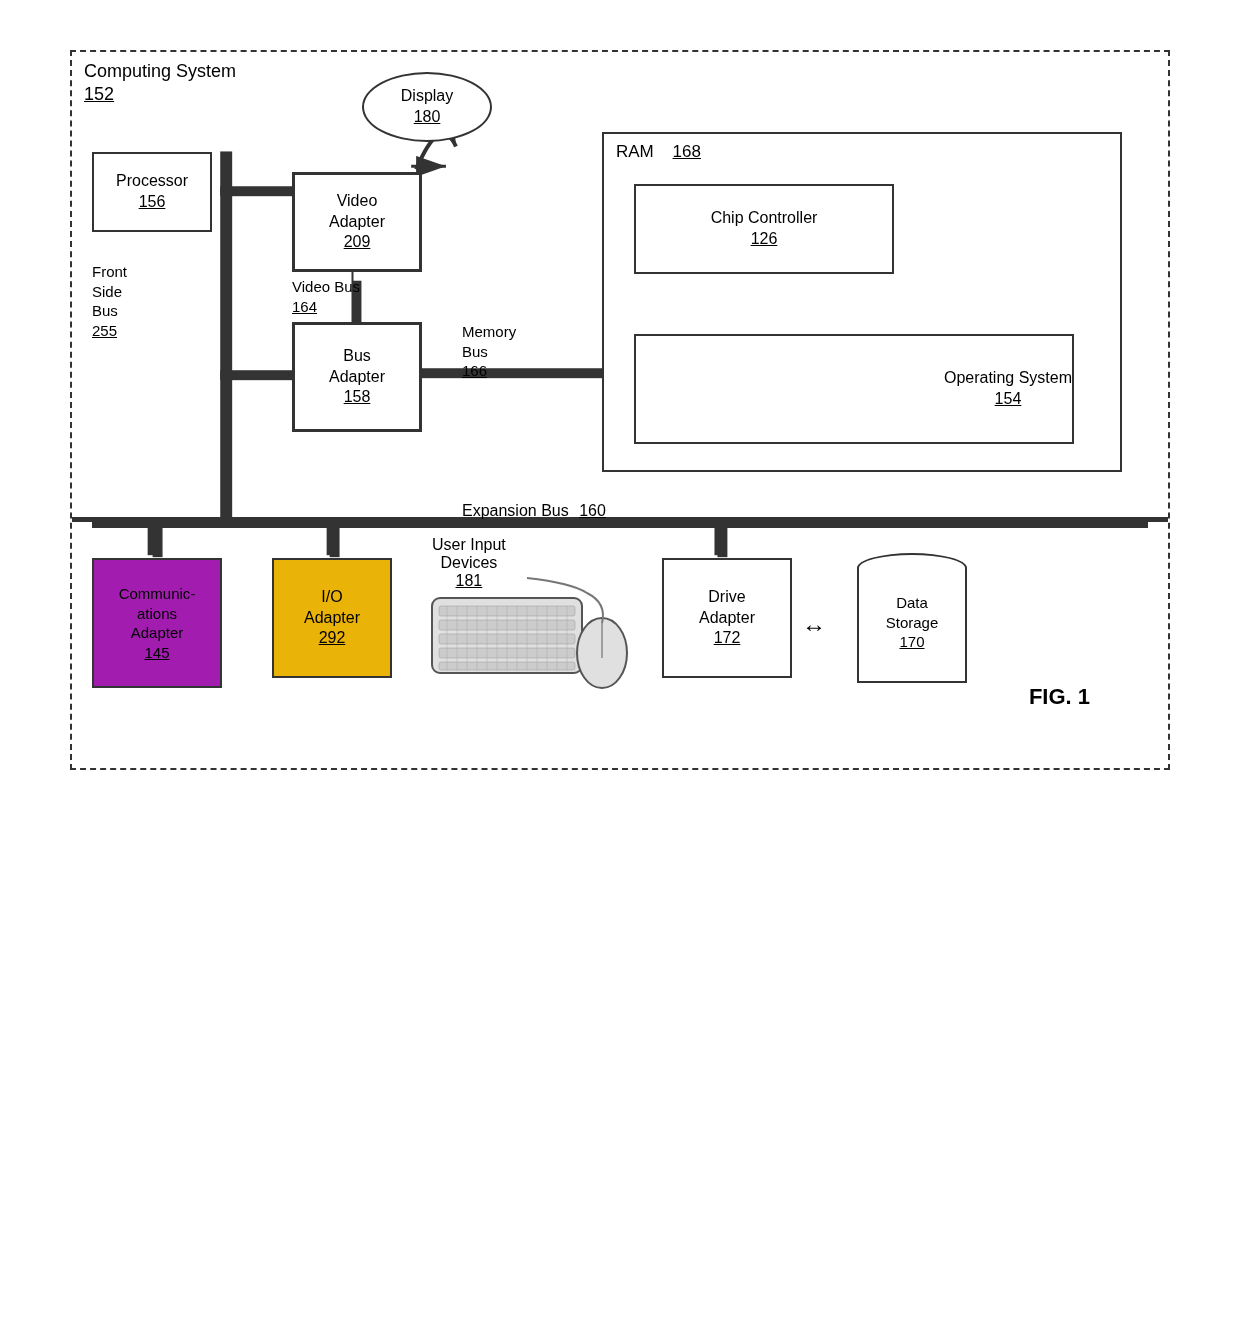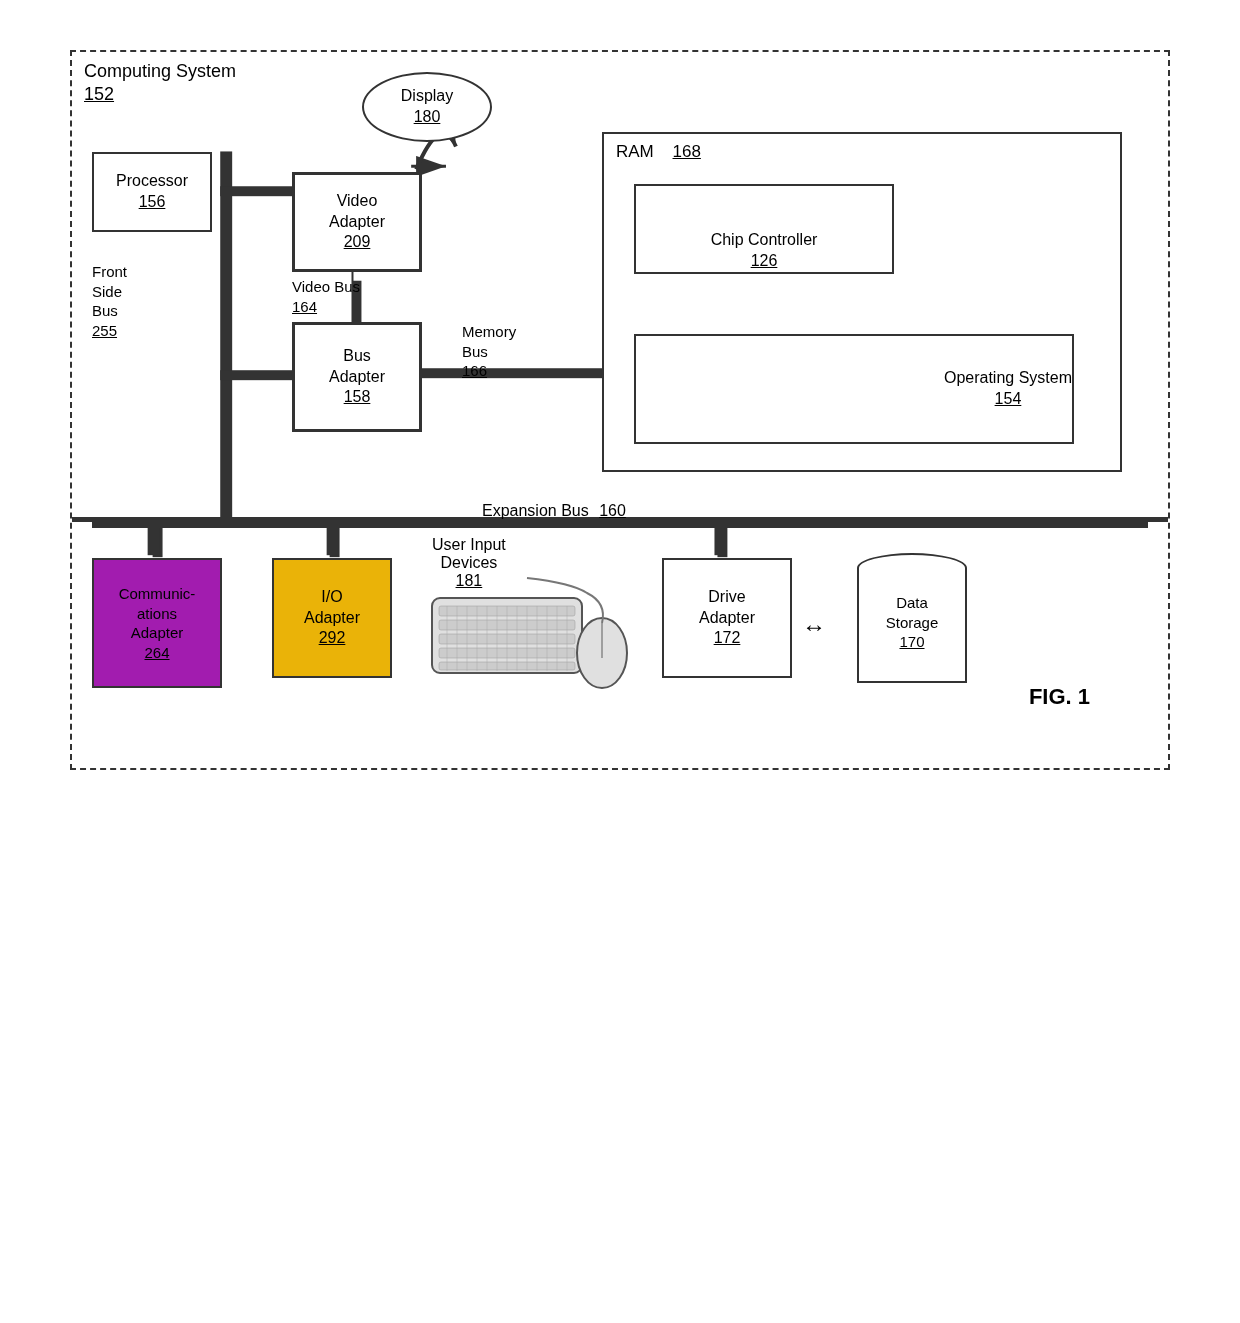--- a/index.html
+++ b/index.html
@@ -115,21 +115,21 @@
     
     .chip-controller-box {
       position: absolute;
       top: 50px;
       left: 30px;
       width: 260px;
       height: 90px;
       border: 2px solid #333;
       background: #fff;
       display: flex;
-      align-items: flex-end;
+      align-items: center;
       justify-content: center;
       text-align: center;
       font-size: 16px;
       line-height: 1.3;
     }
 
     
     .operating-system-box {
       position: absolute;
       top: 200px;
@@ -185,21 +185,21 @@
       position: absolute;
       top: 270px;
       left: 390px;
       font-size: 15px;
       line-height: 1.3;
     }
 
     .expansion-bus-label {
       position: absolute;
       top: 450px;
-      left: 410px;
+      left: 390px;
       font-size: 16px;
     }
 
     
     .expansion-bus-line {
       position: absolute;
       top: 468px;
       left: 20px;
       right: 20px;
       height: 8px;
@@ -501,21 +501,21 @@
 
         <div class="expansion-bus-line"></div>
 
       </div>
 
       <div class="lower-section">
 
         <div class="comm-adapter-box">
           <div style="text-align:center;">
             <div style="white-space:pre-line;">Communic-<br>ations<br>Adapter</div>
-            <div class="underline">264</div>
+            <div class="underline">145</div>
           </div>
         </div>
 
         <div class="io-adapter-box">
           <div style="text-align:center;">
             <div>I/O<br>Adapter</div>
             <div class="underline">292</div>
           </div>
         </div>
 

